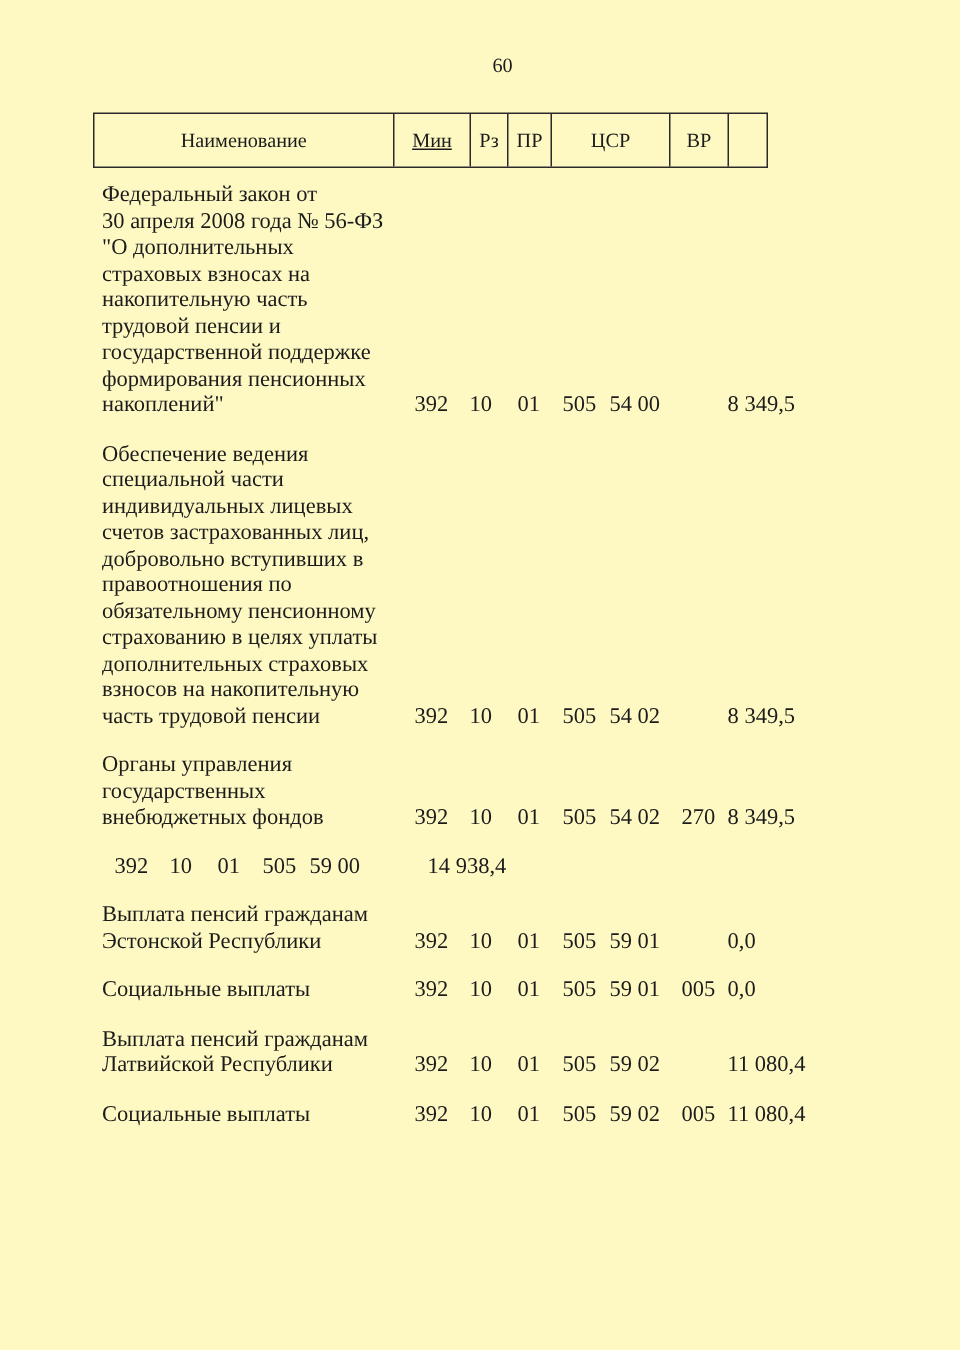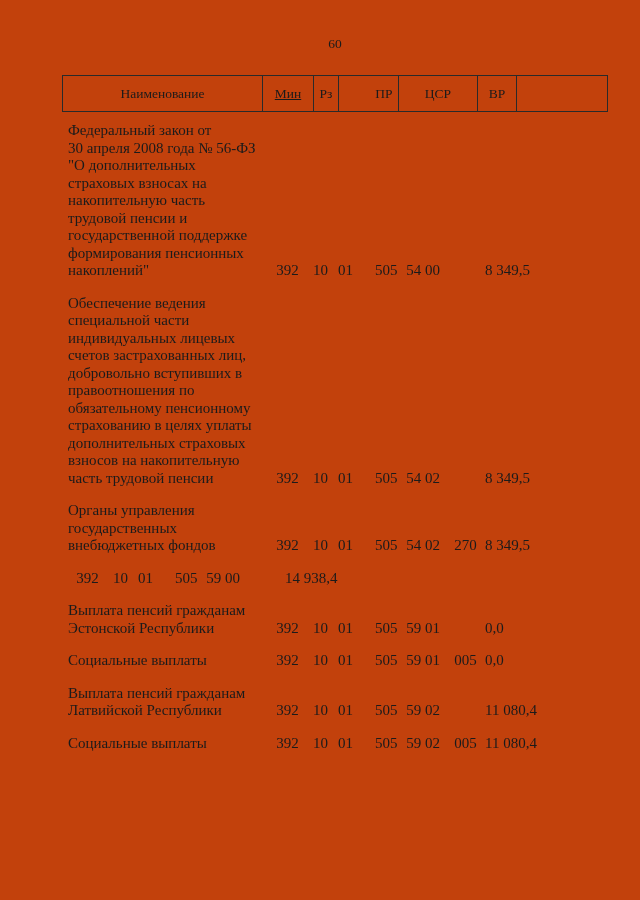--- a/index.html
+++ b/index.html
@@ -8,54 +8,54 @@
     background: #ffffff;
     width: 640px;
     height: 900px;
     font-family: "Liberation Serif", serif;
     color: #1b1b1b;
   }
   .page {
     position: relative;
     width: 640px;
     height: 900px;
-    background: #c2410c;
+    background: #fef9c3;
     overflow: hidden;
   }
   .page-number {
     position: absolute;
     top: 36px;
     left: 62px;
     width: 546px;
     text-align: center;
     font-size: 13.5px;
   }
   .header-row {
     position: absolute;
     top: 75px;
     left: 62px;
-    width: 546px;
+    width: 450px;
     height: 37px;
     display: flex;
     border: 1.6px solid #2a2a2a;
     box-sizing: border-box;
   }
   .hc {
     display: flex;
     align-items: center;
     justify-content: center;
     font-size: 13.5px;
     border-right: 1.6px solid #2a2a2a;
     box-sizing: border-box;
     flex: none;
   }
   .hc.name { width: 200px; }
   .hc.min  { width: 51px; text-decoration: underline; }
   .hc.rz   { width: 25px; }
-  .hc.pr   { width: 29px; margin-left: 31px; }
+  .hc.pr   { width: 29px; }
   .hc.csr  { width: 79px; }
   .hc.vr   { width: 39px; }
   .hc.sum  { flex: 1 1 auto; border-right: none; }
   .tbody {
     position: absolute;
     top: 122px;
     left: 62px;
     width: 546px;
     display: flex;
     flex-direction: column;
@@ -68,21 +68,21 @@
     line-height: 17.5px;
   }
   .c { box-sizing: border-box; flex: none; }
   .c.name {
     width: 200px;
     padding-left: 6px;
     white-space: pre-line;
   }
   .c.min { width: 51px; text-align: center; }
   .c.rz  { width: 25px; text-align: left; }
-  .c.pr  { width: 29px; }
+  .c.pr  { width: 29px; text-align: center; }
   .c.csr {
     width: 79px;
     display: flex;
     justify-content: space-between;
     padding: 0 6px 0 8px;
   }
   .c.vr  { width: 39px; text-align: center; }
   .c.sum { flex: 1 1 auto; padding-right: 10px; }
 </style>
 </head>

